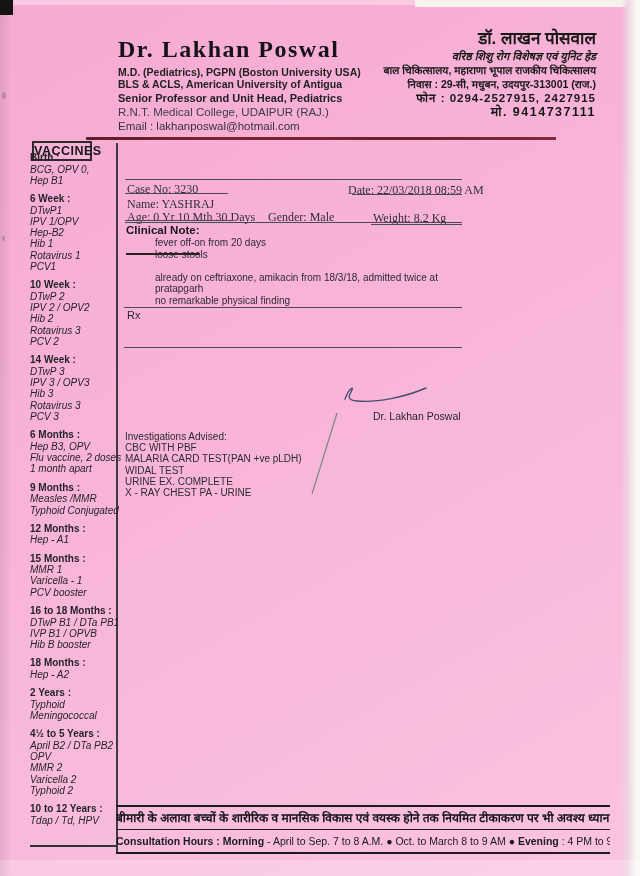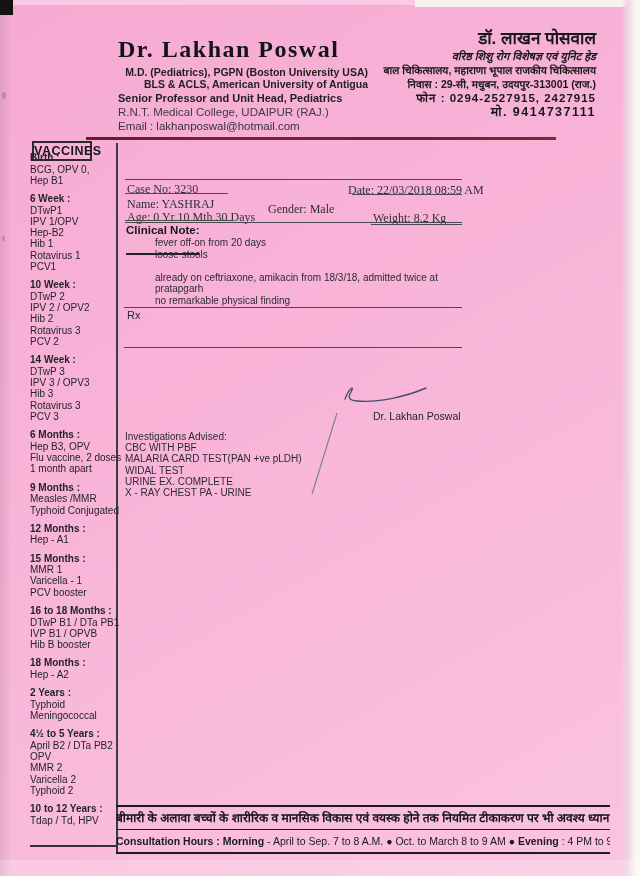--- a/index.html
+++ b/index.html
@@ -14,21 +14,21 @@
   .art-top-fade { left:13px; top:0; width:402px; height:5px; background:rgba(255,255,255,.35); }
   .art-right-white { right:0; top:0; width:19px; height:876px;
       background:linear-gradient(90deg, rgba(250,247,244,0) 0%, #eed3e3 35%, #f8f5f2 75%, #fbfaf8 100%); }
   .art-left-shade { left:0; top:0; width:12px; height:876px; background:linear-gradient(90deg, rgba(90,70,85,.14), rgba(90,70,85,0)); }
   .art-bottom-fade { left:0; bottom:0; width:640px; height:16px; background:rgba(255,255,255,.22); }
   .smudge { position:absolute; background:rgba(100,90,100,.35); border-radius:50%; }
 
   
   .hdr-left { position:absolute; left:118px; top:36px; width:250px; color:#16161a; }
   .doc-name { font-family:"Liberation Serif", serif; font-weight:bold; font-size:24px; letter-spacing:1.5px; color:#141418; }
-  .cred { font-size:10.5px; font-weight:bold; margin-top:2.5px; line-height:12.5px; color:#222;text-align:right; }
+  .cred { font-size:10.5px; font-weight:bold; margin-top:2.5px; line-height:12.5px; color:#222; }
   .title-line { font-size:11px; font-weight:bold; line-height:14px; color:#1e1e22; }
   .college-line { font-size:11.5px; line-height:14px; color:#3c3c44; }
   .email-line { font-size:11.5px; line-height:14px; color:#33333a; }
 
   .hdr-right { position:absolute; right:44px; top:28px; width:260px; text-align:right; color:#181818; }
   .hi-name { font-size:17px; font-weight:bold; line-height:22px; }
   .hi-s1 { font-size:11px; font-weight:600; line-height:13px;font-style:italic; }
   .hi-s2 { font-size:10.5px; font-weight:600; line-height:14px; }
   .hi-phone { font-size:11.5px; font-weight:600; letter-spacing:1px; line-height:14px; }
   .hi-mob { font-size:12.5px; font-weight:bold; letter-spacing:1.5px; line-height:15px; }
@@ -37,21 +37,21 @@
       background:linear-gradient(90deg,#5f1d2a,#7c2433 30%,#6b2030 70%,#802a36); }
 
   
   .vax-box { position:absolute; left:32px; top:141px; width:60px; height:20px; border:2px solid #2c2c2e;
       background:rgba(255,255,255,.06); text-align:center; line-height:16px; font-size:12.5px; font-weight:bold;
       letter-spacing:.5px; color:#17171a; }
   .v-divider { position:absolute; left:116px; top:143px; width:2px; height:711px; background:#3b3b40; }
   .vax-list { position:absolute; left:30px; top:152px; width:88px; color:#242428; }
   .vax-group { margin-bottom:7px; }
   .vax-head { font-size:10px; font-weight:bold; line-height:11.5px; white-space:nowrap; }
-  .vax-item { font-size:10px; line-height:11.3px; white-space:nowrap; }
+  .vax-item { font-size:10px; line-height:11.3px; white-space:nowrap;font-style:italic; }
   .side-bottom-line { position:absolute; left:30px; top:845px; width:87px; height:2px; background:#323236; }
 
   
   .hline { position:absolute; background:#4a4a50; height:1.4px; }
   .serif-field { position:absolute; font-family:"Liberation Serif", serif; font-size:12px; color:#2e3038; white-space:nowrap; }
   .clin-head { position:absolute; left:126px; top:224px; font-size:11.5px; font-weight:bold; color:#17171b;
       border-bottom:2px solid #222; padding-bottom:17px; }
   .note-block { position:absolute; left:155px; top:237px; width:310px; font-size:10px; line-height:11.5px; color:#2b2b31; }
   .rx-label { position:absolute; left:127px; top:309px; font-size:11px; color:#2b2b31; }
   .sig-name { position:absolute; left:373px; top:410px; font-size:10.5px; color:#26262c; }
@@ -185,21 +185,21 @@
     </div>
   <div class="side-bottom-line"></div>
 
   <div class="hline" style="left:125px; top:179px; width:337px;"></div>
   <div class="serif-field" style="left:127px; top:182px;">Case No: 3230</div>
   <div class="serif-field" style="left:348px; top:183px;">Date: 22/03/2018 08:59 AM</div>
   <div class="hline" style="left:125px; top:192.5px; width:103px; height:1px;"></div>
   <div class="hline" style="left:352px; top:194px; width:110px; height:1px;"></div>
   <div class="serif-field" style="left:127px; top:196.5px;">Name: YASHRAJ</div>
   <div class="serif-field" style="left:127px; top:210px;">Age: 0 Yr 10 Mth 30 Days</div>
-  <div class="serif-field" style="left:268px; top:202px;">Gender: Male</div>
+  <div class="serif-field" style="left:268px; top:210px;text-decoration:underline;">Gender: Male</div>
   <div class="serif-field" style="left:373px; top:211px;">Weight: 8.2 Kg</div>
   <div class="hline" style="left:125px; top:219.5px; width:108px; height:1px;"></div>
   <div class="hline" style="left:125px; top:221.5px; width:337px;"></div>
   <div class="hline" style="left:371px; top:223.5px; width:91px; height:1px;"></div>
 
   <div class="clin-head">Clinical Note:</div>
   <div class="note-block">
       <div>fever off-on from 20 days</div>
       <div>loose stools</div>
       <div>&nbsp;</div>

